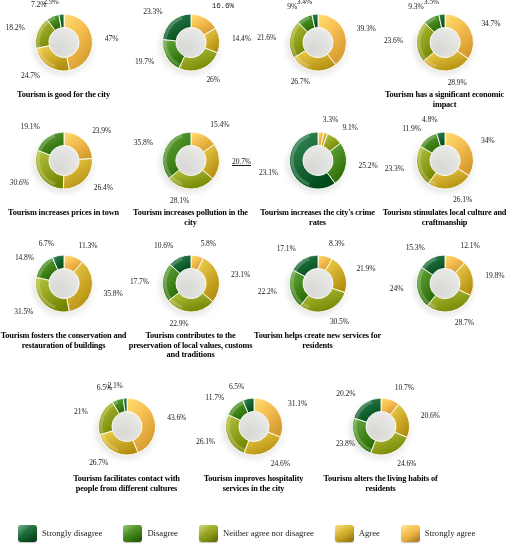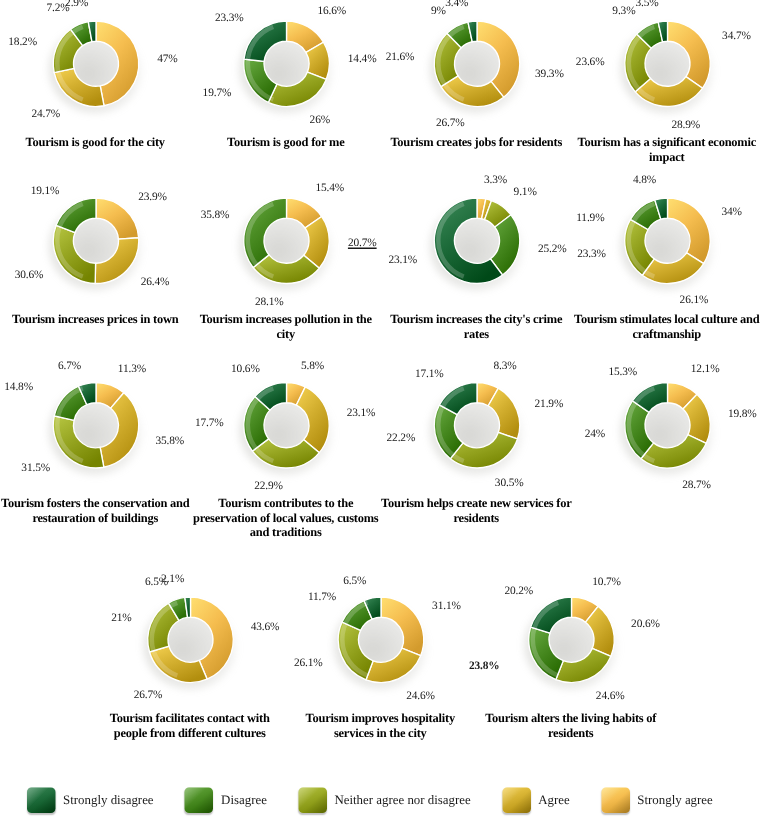--- a/index.html
+++ b/index.html
@@ -191,27 +191,26 @@
               </linearGradient>
             </defs>
             <path d="M 31 2 A 28.5 28.5 0 0 1 55.62181738999581 16.146738753380816 L 43.95885125789253 22.945651975463587 A 15 15 0 0 0 31 15.5 Z" fill="url(#g1_0)" stroke="#ffffff" stroke-width="0.9"></path>
             <path d="M 55.62181738999581 16.146738753380816 A 28.5 28.5 0 0 1 57.49862984781517 40.991549751513325 L 44.946647288323774 36.02186829027017 A 15 15 0 0 0 43.95885125789253 22.945651975463587 Z" fill="url(#g1_1)" stroke="#ffffff" stroke-width="0.9"></path>
             <path d="M 57.49862984781517 40.991549751513325 A 28.5 28.5 0 0 1 18.865290190395427 56.287570995281555 L 24.61331062652391 44.07240578699029 A 15 15 0 0 0 44.946647288323774 36.02186829027017 Z" fill="url(#g1_2)" stroke="#ffffff" stroke-width="0.9"></path>
             <path d="M 18.865290190395427 56.287570995281555 A 28.5 28.5 0 0 1 2.662427473685529 27.461582103155095 L 16.085488144045016 28.9008326858711 A 15 15 0 0 0 24.61331062652391 44.07240578699029 Z" fill="url(#g1_3)" stroke="#ffffff" stroke-width="0.9"></path>
             <path d="M 2.662427473685529 27.461582103155095 A 28.5 28.5 0 0 1 30.999999999999996 2 L 30.999999999999996 15.5 A 15 15 0 0 0 16.085488144045016 28.9008326858711 Z" fill="url(#g1_4)" stroke="#ffffff" stroke-width="0.9"></path>
             <path d="M 21.662850087209243 55.7536085474553 A 27.3 27.3 0 0 1 21.662850087209225 4.446391452544706 L 22.688910517186233 7.2654693149024325 A 24.3 24.3 0 0 0 22.68891051718625 52.93453068509758 Z" fill="rgba(255,255,255,0.20)"></path>
           </svg>
         </div>
-        <span class="lbl" style="left: 84.6765px; text-align: right; top: -1.61636px;">16.6%</span>
+        <span class="lbl" style="left: 84.6765px; text-align: right; top: -1.61636px; font-family: Liberation Mono, monospace;">16.6%</span>
         <span class="lbl" style="left: 104.885px; text-align: left; top: 30.4493px;">14.4%</span>
         <span class="lbl" style="left: 79.409px; text-align: left; top: 71.1559px;">26%</span>
         <span class="lbl" style="right: 99.805px; text-align: right; top: 53.3446px;">19.7%</span>
         <span class="lbl" style="right: 91.5683px; text-align: right; top: 3.37427px;">23.3%</span>
       </div>
-      <div class="title">Tourism is good for me</div>
     </div>
     <div class="cell" style="left: 254px; top: 4px;">
       <div class="chartbox">
         <div class="shadow"></div>
         <div class="donut-wrap">
           <svg width="62" height="62" viewBox="0 0 62 62">
             <defs>
               <linearGradient id="g2_0" x1="0%" y1="0%" x2="65%" y2="100%">
                 <stop offset="0%" stop-color="#ffdf71"></stop>
                 <stop offset="48%" stop-color="#f5bd4f"></stop>
@@ -239,27 +238,26 @@
               </linearGradient>
             </defs>
             <path d="M 31 2 A 28.5 28.5 0 0 1 48.749451743911216 52.798138101432755 L 40.34181670732169 42.235862158648814 A 15 15 0 0 0 31 15.5 Z" fill="url(#g2_0)" stroke="#ffffff" stroke-width="0.9"></path>
             <path d="M 48.749451743911216 52.798138101432755 A 28.5 28.5 0 0 1 6.936654123192572 45.771063656901404 L 18.335081117469773 38.53740192468495 A 15 15 0 0 0 40.34181670732169 42.235862158648814 Z" fill="url(#g2_1)" stroke="#ffffff" stroke-width="0.9"></path>
             <path d="M 6.936654123192572 45.771063656901404 A 28.5 28.5 0 0 1 10.974475860732795 10.22123319953537 L 20.46025045301726 19.826964841860722 A 15 15 0 0 0 18.335081117469773 38.53740192468495 Z" fill="url(#g2_2)" stroke="#ffffff" stroke-width="0.9"></path>
             <path d="M 10.974475860732795 10.22123319953537 A 28.5 28.5 0 0 1 24.95779736722144 2.647858478306489 L 27.819893351169178 15.840978146477099 A 15 15 0 0 0 20.46025045301726 19.826964841860722 Z" fill="url(#g2_3)" stroke="#ffffff" stroke-width="0.9"></path>
             <path d="M 24.95779736722144 2.647858478306489 A 28.5 28.5 0 0 1 30.999999999999996 2 L 30.999999999999996 15.5 A 15 15 0 0 0 27.819893351169178 15.840978146477099 Z" fill="url(#g2_4)" stroke="#ffffff" stroke-width="0.9"></path>
             <path d="M 21.662850087209243 55.7536085474553 A 27.3 27.3 0 0 1 21.662850087209225 4.446391452544706 L 22.688910517186233 7.2654693149024325 A 24.3 24.3 0 0 0 22.68891051718625 52.93453068509758 Z" fill="rgba(255,255,255,0.20)"></path>
           </svg>
         </div>
-        <span class="lbl" style="left: 102.733px; text-align: center; top: 20.1409px; margin-top: 20px;">39.3%</span>
+        <span class="lbl" style="left: 102.733px; text-align: center; top: 20.1409px;">39.3%</span>
         <span class="lbl" style="right: 71.2123px; text-align: right; top: 73.4399px;">26.7%</span>
         <span class="lbl" style="right: 104.741px; text-align: right; top: 28.9293px;">21.6%</span>
         <span class="lbl" style="right: 83.7876px; text-align: right; top: -2.11231px;">9%</span>
         <span class="lbl" style="right: 68.8178px; text-align: right; top: -6.76918px;">3.4%</span>
       </div>
-      <div class="title">Tourism creates jobs for residents</div>
     </div>
     <div class="cell" style="left: 381px; top: 4px;">
       <div class="chartbox">
         <div class="shadow"></div>
         <div class="donut-wrap">
           <svg width="62" height="62" viewBox="0 0 62 62">
             <defs>
               <linearGradient id="g3_0" x1="0%" y1="0%" x2="65%" y2="100%">
                 <stop offset="0%" stop-color="#ffdf71"></stop>
                 <stop offset="48%" stop-color="#f5bd4f"></stop>
@@ -331,21 +329,21 @@
             </defs>
             <path d="M 31 2 A 28.5 28.5 0 0 1 59.43195643129492 28.53178926713943 L 45.96418759541838 29.46409961428391 A 15 15 0 0 0 31 15.5 Z" fill="url(#g4_0)" stroke="#ffffff" stroke-width="0.9"></path>
             <path d="M 59.43195643129492 28.53178926713943 A 28.5 28.5 0 0 1 30.462819468110876 58.99493704285305 L 30.717273404268884 45.49733528571213 A 15 15 0 0 0 45.96418759541838 29.46409961428391 Z" fill="url(#g4_1)" stroke="#ffffff" stroke-width="0.9"></path>
             <path d="M 30.462819468110876 58.99493704285305 A 28.5 28.5 0 0 1 4.43597329494099 20.175152048920438 L 17.018933313126837 25.06586949943181 A 15 15 0 0 0 30.717273404268884 45.49733528571213 Z" fill="url(#g4_2)" stroke="#ffffff" stroke-width="0.9"></path>
             <path d="M 4.43597329494099 20.175152048920438 A 28.5 28.5 0 0 1 30.999999999999996 2 L 30.999999999999996 15.5 A 15 15 0 0 0 17.018933313126837 25.06586949943181 Z" fill="url(#g4_3)" stroke="#ffffff" stroke-width="0.9"></path>
             <path d="M 21.662850087209243 55.7536085474553 A 27.3 27.3 0 0 1 21.662850087209225 4.446391452544706 L 22.688910517186233 7.2654693149024325 A 24.3 24.3 0 0 0 22.68891051718625 52.93453068509758 Z" fill="rgba(255,255,255,0.20)"></path>
           </svg>
         </div>
         <span class="lbl" style="left: 92.1313px; text-align: left; top: 3.88982px;">23.9%</span>
         <span class="lbl" style="left: 93.8485px; text-align: left; top: 61.4091px;">26.4%</span>
-        <span class="lbl" style="right: 98.1391px; text-align: left; top: 56.0535px;">30.6%</span>
+        <span class="lbl" style="right: 98.1391px; text-align: left; top: 56.0535px; font-style: italic;">30.6%</span>
         <span class="lbl" style="right: 87.3695px; text-align: right; top: 0.0749183px;">19.1%</span>
       </div>
       <div class="title">Tourism increases prices in town</div>
     </div>
     <div class="cell" style="left: 127px; top: 122px;">
       <div class="chartbox">
         <div class="shadow"></div>
         <div class="donut-wrap">
           <svg width="62" height="62" viewBox="0 0 62 62">
             <defs>
@@ -467,21 +465,21 @@
             <path d="M 55.09588177576227 45.71967415710625 A 28.5 28.5 0 0 1 14.190282540359586 53.51485170334713 L 22.152780284399782 42.61307984386691 A 15 15 0 0 0 43.682043039874884 38.5103548195296 Z" fill="url(#g7_1)" stroke="#ffffff" stroke-width="0.9"></path>
             <path d="M 14.190282540359586 53.51485170334713 A 28.5 28.5 0 0 1 6.303381843657952 16.275828613243007 L 18.001779917714714 23.013594006970003 A 15 15 0 0 0 22.152780284399782 42.61307984386691 Z" fill="url(#g7_2)" stroke="#ffffff" stroke-width="0.9"></path>
             <path d="M 6.303381843657952 16.275828613243007 A 28.5 28.5 0 0 1 22.54251455025353 3.283811070112577 L 26.548691868554492 16.175690036901358 A 15 15 0 0 0 18.001779917714714 23.013594006970003 Z" fill="url(#g7_3)" stroke="#ffffff" stroke-width="0.9"></path>
             <path d="M 22.54251455025353 3.283811070112577 A 28.5 28.5 0 0 1 30.999999999999996 2 L 30.999999999999996 15.5 A 15 15 0 0 0 26.548691868554492 16.175690036901358 Z" fill="url(#g7_4)" stroke="#ffffff" stroke-width="0.9"></path>
             <path d="M 21.662850087209243 55.7536085474553 A 27.3 27.3 0 0 1 21.662850087209225 4.446391452544706 L 22.688910517186233 7.2654693149024325 A 24.3 24.3 0 0 0 22.68891051718625 52.93453068509758 Z" fill="rgba(255,255,255,0.20)"></path>
           </svg>
         </div>
         <span class="lbl" style="left: 99.9696px; text-align: left; top: 13.9511px;">34%</span>
         <span class="lbl" style="left: 72.0815px; text-align: left; top: 73.2841px;">26.1%</span>
         <span class="lbl" style="right: 104.121px; text-align: right; top: 41.8914px;">23.3%</span>
-        <span class="lbl" style="right: 105px; top: 1.87549px; margin-top: 16px;">11.9%</span>
+        <span class="lbl" style="right: 87px; top: 1.87549px;">11.9%</span>
         <span class="lbl" style="right: 70.5781px; text-align: right; top: -6.54131px;">4.8%</span>
       </div>
       <div class="title">Tourism stimulates local culture and craftmanship</div>
     </div>
     <div class="cell" style="left: 0px; top: 245px;">
       <div class="chartbox">
         <div class="shadow"></div>
         <div class="donut-wrap">
           <svg width="62" height="62" viewBox="0 0 62 62">
             <defs>
@@ -515,21 +513,21 @@
             <path d="M 49.56192637738264 8.873514174498286 A 28.5 28.5 0 0 1 36.2472047779175 58.51279782561177 L 33.76168672521974 45.24357780295357 A 15 15 0 0 0 40.769434935464545 19.117639039209624 Z" fill="url(#g8_1)" stroke="#ffffff" stroke-width="0.9"></path>
             <path d="M 36.2472047779175 58.51279782561177 A 28.5 28.5 0 0 1 3.1947877820880457 24.24538782042564 L 16.36567778004634 27.2080988528556 A 15 15 0 0 0 33.76168672521974 45.24357780295357 Z" fill="url(#g8_2)" stroke="#ffffff" stroke-width="0.9"></path>
             <path d="M 3.1947877820880457 24.24538782042564 A 28.5 28.5 0 0 1 19.36444169882489 4.483394091081845 L 24.876021946749944 16.807049521622027 A 15 15 0 0 0 16.36567778004634 27.2080988528556 Z" fill="url(#g8_3)" stroke="#ffffff" stroke-width="0.9"></path>
             <path d="M 19.36444169882489 4.483394091081845 A 28.5 28.5 0 0 1 30.999999999999968 2 L 30.999999999999982 15.5 A 15 15 0 0 0 24.876021946749944 16.807049521622027 Z" fill="url(#g8_4)" stroke="#ffffff" stroke-width="0.9"></path>
             <path d="M 21.662850087209243 55.7536085474553 A 27.3 27.3 0 0 1 21.662850087209225 4.446391452544706 L 22.688910517186233 7.2654693149024325 A 24.3 24.3 0 0 0 22.68891051718625 52.93453068509758 Z" fill="rgba(255,255,255,0.20)"></path>
           </svg>
         </div>
         <span class="lbl" style="left: 78.5639px; text-align: left; top: -4.47967px;">11.3%</span>
         <span class="lbl" style="left: 103.617px; text-align: left; top: 43.9924px;">35.8%</span>
         <span class="lbl" style="right: 93.6499px; text-align: right; top: 61.6164px;">31.5%</span>
-        <span class="lbl" style="right: 105px; text-align: center; top: 7.85316px;">14.8%</span>
+        <span class="lbl" style="right: 93px; text-align: center; top: 7.85316px;">14.8%</span>
         <span class="lbl" style="right: 72.9536px; text-align: right; top: -6.10792px; margin-left: 43px;">6.7%</span>
       </div>
       <div class="title">Tourism fosters the conservation and restauration of buildings</div>
     </div>
     <div class="cell" style="left: 127px; top: 245px;">
       <div class="chartbox">
         <div class="shadow"></div>
         <div class="donut-wrap">
           <svg width="62" height="62" viewBox="0 0 62 62">
             <defs>
@@ -802,21 +800,21 @@
             <path d="M 48.76445378623917 8.213811863026628 A 28.5 28.5 0 0 1 57.27448885602891 41.54088924654225 L 44.82867834527838 36.3109943402854 A 15 15 0 0 0 40.34971251907325 18.770427296329803 Z" fill="url(#g14_1)" stroke="#ffffff" stroke-width="0.9"></path>
             <path d="M 57.27448885602891 41.54088924654225 A 28.5 28.5 0 0 1 20.58182181298126 57.02756233172447 L 25.516748322621716 44.46187491143393 A 15 15 0 0 0 44.82867834527838 36.3109943402854 Z" fill="url(#g14_2)" stroke="#ffffff" stroke-width="0.9"></path>
             <path d="M 20.58182181298126 57.02756233172447 A 28.5 28.5 0 0 1 3.7756270084488257 22.068895966903334 L 16.671382636025697 26.062576824685966 A 15 15 0 0 0 25.516748322621716 44.46187491143393 Z" fill="url(#g14_3)" stroke="#ffffff" stroke-width="0.9"></path>
             <path d="M 3.7756270084488257 22.068895966903334 A 28.5 28.5 0 0 1 30.999999999999996 2 L 30.999999999999996 15.5 A 15 15 0 0 0 16.671382636025697 26.062576824685966 Z" fill="url(#g14_4)" stroke="#ffffff" stroke-width="0.9"></path>
             <path d="M 21.662850087209243 55.7536085474553 A 27.3 27.3 0 0 1 21.662850087209225 4.446391452544706 L 22.688910517186233 7.2654693149024325 A 24.3 24.3 0 0 0 22.68891051718625 52.93453068509758 Z" fill="rgba(255,255,255,0.20)"></path>
           </svg>
         </div>
         <span class="lbl" style="left: 77.872px; text-align: left; top: -4.72878px;">10.7%</span>
         <span class="lbl" style="left: 103.741px; text-align: left; top: 23.4799px;">20.6%</span>
         <span class="lbl" style="left: 80.2484px; text-align: left; top: 70.8127px;">24.6%</span>
-        <span class="lbl" style="right: 111px; text-align: center; top: 51.0477px; font-weight: bold;">23.8%</span>
+        <span class="lbl" style="right: 89px; text-align: center; top: 51.0477px;">23.8%</span>
         <span class="lbl" style="right: 88.5314px; text-align: right; top: 0.90029px;">20.2%</span>
       </div>
       <div class="title">Tourism alters the living habits of residents</div>
     </div>
   </div>
 
 <div id="legend">
     <div class="leg-item">
       <span class="sw" style="background: linear-gradient(160deg, rgb(59, 137, 88) 0%, rgb(29, 107, 58) 45%, rgb(0, 69, 20) 100%);"></span>
       <span class="leg-label">Strongly disagree</span>

